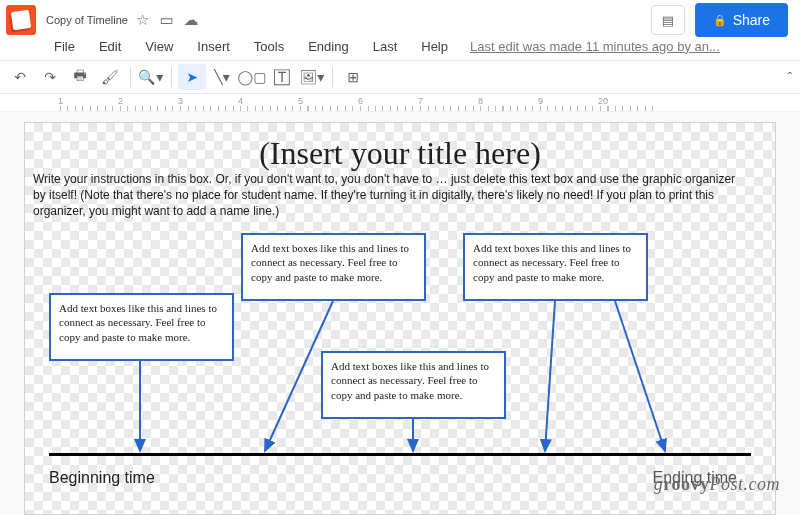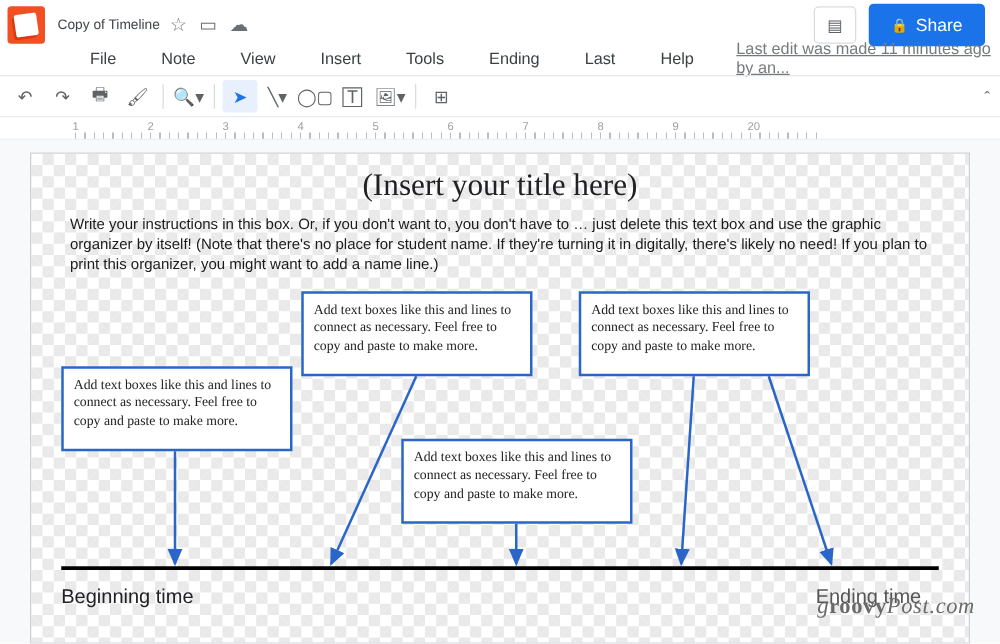--- a/index.html
+++ b/index.html
@@ -12,21 +12,21 @@
   .app-icon::after { content:""; position:absolute; left:6px; top:6px; width:18px; height:18px; background:#fff; border-radius:2px; transform:rotate(-8deg); box-shadow:-2px 2px 0 #d73b14; }
   .doc-title { font-size:11px; color:#414549; margin-right:8px; }
   .title-icons { display:flex; gap:10px; color:#6b6f73; }
   .title-icons span { cursor:pointer; font-size:15px; }
   .spacer { flex:1; }
   .comment-btn { width:34px; height:30px; border:1px solid #dadce0; border-radius:4px; display:flex; align-items:center; justify-content:center; color:#5f6368; margin-right:10px; cursor:pointer; }
   .share-btn { background:#1a73e8; color:#fff; border:none; border-radius:4px; height:34px; padding:0 18px; font-size:14px; font-weight:500; display:flex; align-items:center; gap:6px; cursor:pointer; }
   .lock { font-size:11px; }
 
   
-  .menubar { display:flex; align-items:center; padding:2px 0 4px 64px; height:26px; gap:20px; font-size:13px; color:#3c4043; }
+  .menubar { display:flex; align-items:center; padding:2px 0 4px 46px; height:26px; gap:8px; font-size:13px; color:#3c4043; }
   .menubar .mi { padding:3px 8px; border-radius:3px; cursor:pointer; }
   .last-edit { color:#777a7d; text-decoration:underline; margin-left:6px; cursor:pointer; font-size:13px; }
 
   
   .toolbar { display:flex; align-items:center; height:34px; border-top:1px solid #e4e6e8; border-bottom:1px solid #e4e6e8; padding:0 6px; gap:2px; color:#5f6368; position:relative; }
   .tbtn { width:28px; height:26px; display:flex; align-items:center; justify-content:center; border-radius:3px; cursor:pointer; font-size:14px; }
   .sep { width:1px; height:20px; background:#dadce0; margin:0 4px; }
   .tbtn.selected { background:#e8f0fe; }
   .collapse { position:absolute; right:8px; cursor:pointer; color:#5f6368; }
 
@@ -43,22 +43,22 @@
     background-image:
       linear-gradient(45deg,#e9e9e9 25%,transparent 25%),
       linear-gradient(-45deg,#e9e9e9 25%,transparent 25%),
       linear-gradient(45deg,transparent 75%,#e9e9e9 75%),
       linear-gradient(-45deg,transparent 75%,#e9e9e9 75%);
     background-size:18px 18px;
     background-position:0 0,0 9px,9px -9px,-9px 0;
     width:100%; height:100%; position:relative; border:1px solid #cfd2d5;
   }
 
-  .doc-title-big { position:absolute; top:12px; left:0; right:0; text-align:center; font-size:25px; font-weight:400; font-family:"Times New Roman",serif; }
-  .instructions { position:absolute; top:48px; left:31px; right:24px; font-size:12px; line-height:1.35; color:#1b1b1b; }
+  .doc-title-big { position:absolute; top:12px; left:0; right:0; text-align:center; font-size:32px; font-weight:400; font-family:"Times New Roman",serif; }
+  .instructions { position:absolute; top:48px; left:8px; right:24px; font-size:12px; line-height:1.35; color:#1b1b1b; }
 
   .box { position:absolute; border:2px solid #2a66c8; background:#fff; font-size:11px; line-height:1.3; padding:6px 8px; color:#222;font-family:Liberation Serif, serif; }
   .box1 { left:24px; top:170px; width:185px; height:68px; }
   .box2 { left:216px; top:110px; width:185px; height:68px; }
   .box3 { left:296px; top:228px; width:185px; height:68px; }
   .box4 { left:438px; top:110px; width:185px; height:68px; }
 
   .timeline { position:absolute; left:24px; right:24px; top:330px; height:0; border-top:3px solid #000; }
   .tl-label { position:absolute; font-size:16px; }
   .tl-begin { left:24px; top:346px; }
@@ -84,21 +84,21 @@
     <span>▤</span>
   </div>
   <button class="share-btn">
     <span class="lock">🔒</span>
     <span>Share</span>
   </button>
 </div>
 
 <div class="menubar">
   <div class="mi">File</div>
-  <div class="mi">Note</div>
+  <div class="mi">Edit</div>
   <div class="mi">View</div>
   <div class="mi">Insert</div>
   <div class="mi">Tools</div>
   <div class="mi">Ending</div>
   <div class="mi">Last</div>
   <div class="mi">Help</div>
   <div class="last-edit">Last edit was made 11 minutes ago by an...</div>
 </div>
 
 <div class="toolbar">

